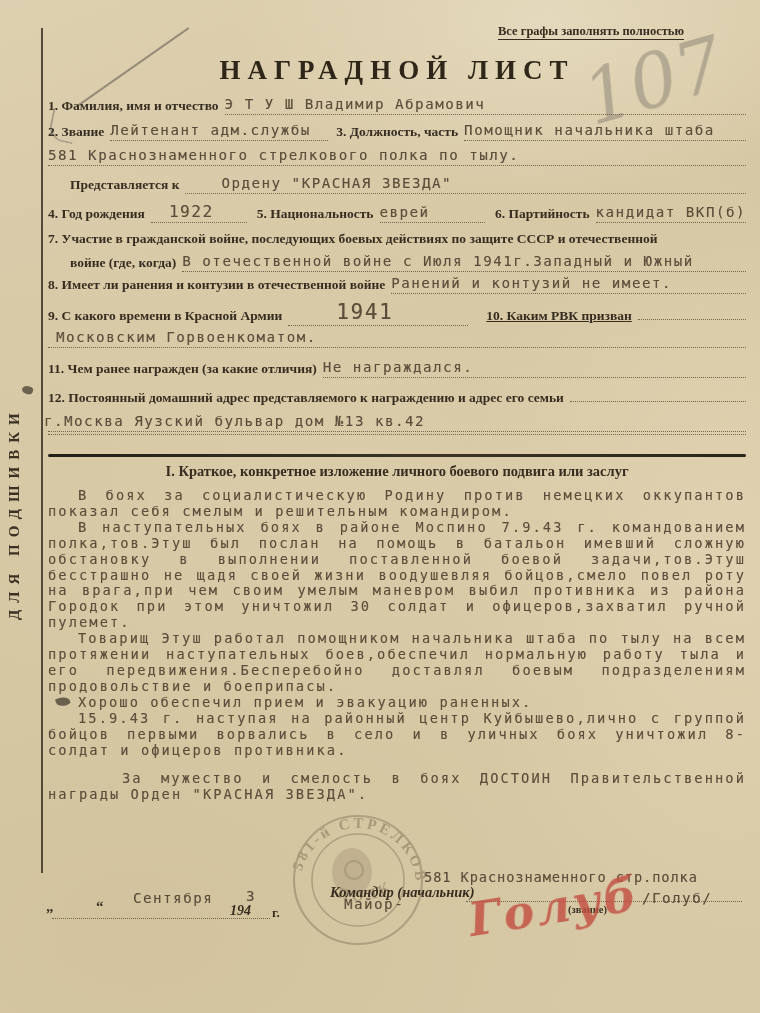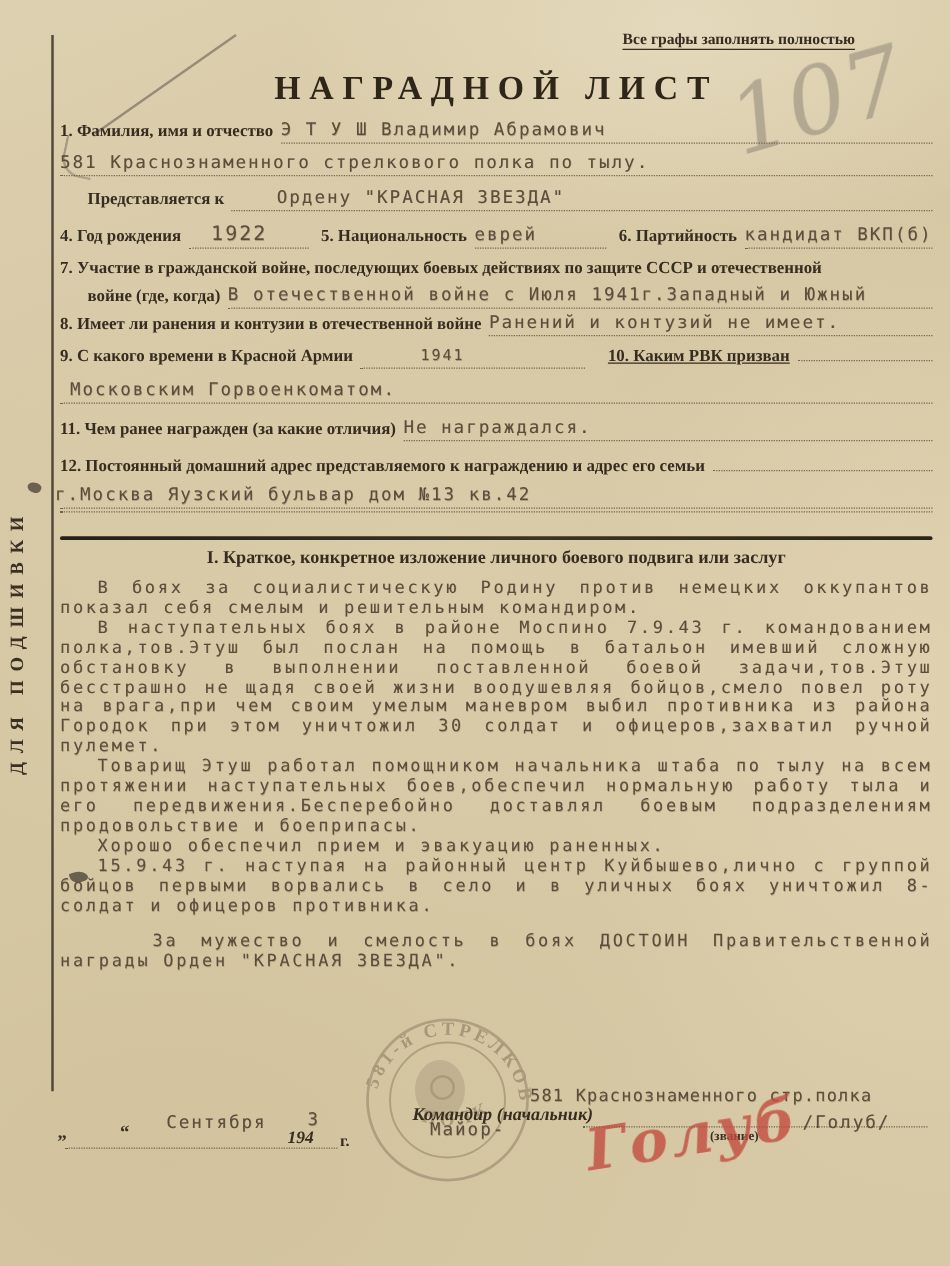--- a/index.html
+++ b/index.html
@@ -105,20 +105,26 @@
 
     <div class="topnote printed"><span>Все графы заполнять полностью</span></div>
 
     <div class="title">НАГРАДНОЙ ЛИСТ</div>
 
     <div class="row" style="height:26px;">
       <span class="printed lbl">1. Фамилия, имя и отчество</span>
       <span class="cell grow"><span class="typed">Э Т У Ш  Владимир Абрамович</span></span>
     </div>
 
+    <div class="row" style="height:25px;">
+      <span class="printed lbl">2. Звание</span>
+      <span class="cell" style="width:218px;"><span class="typed">Лейтенант адм.службы</span></span>
+      <span class="printed lbl" style="padding-left:8px;">3. Должность, часть</span>
+      <span class="cell grow"><span class="typed">Помощник начальника штаба</span></span>
+    </div>
     <div class="row" style="height:24px;">
       <span class="cell grow"><span class="typed">581 Краснознаменного стрелкового полка по тылу.</span></span>
     </div>
 
     <div class="row" style="height:28px;margin-top:4px;">
       <span class="printed lbl" style="padding-left:22px;">Представляется к</span>
       <span class="cell grow"><span class="typed" style="padding-left:36px;">Ордену "КРАСНАЯ ЗВЕЗДА"</span></span>
     </div>
 
     <div class="row" style="height:28px;">
@@ -138,21 +144,21 @@
       </div>
     </div>
 
     <div class="row" style="height:26px;">
       <span class="printed lbl">8. Имеет ли ранения и контузии в отечественной войне</span>
       <span class="cell grow"><span class="typed">Ранений и контузий не имеет.</span></span>
     </div>
 
     <div class="row" style="height:28px;">
       <span class="printed lbl">9. С какого времени в Красной Армии</span>
-      <span class="cell" style="width:180px;"><span class="typed" style="font-size:12px;padding-left:48px;">1941</span></span>
+      <span class="cell" style="width:180px;"><span class="typed" style="font-size:21px;padding-left:48px;">1941</span></span>
       <span class="printed lbl" style="padding-left:18px;text-decoration:underline;">10. Каким РВК призван</span>
       <span class="cell grow"></span>
     </div>
     <div class="row" style="height:25px;">
       <span class="cell grow"><span class="typed" style="padding-left:8px;">Московским Горвоенкоматом.</span></span>
     </div>
 
     <div class="row" style="height:29px;margin-top:5px;">
       <span class="printed lbl">11. Чем ранее награжден (за какие отличия)</span>
       <span class="cell grow"><span class="typed">Не награждался.</span></span>

